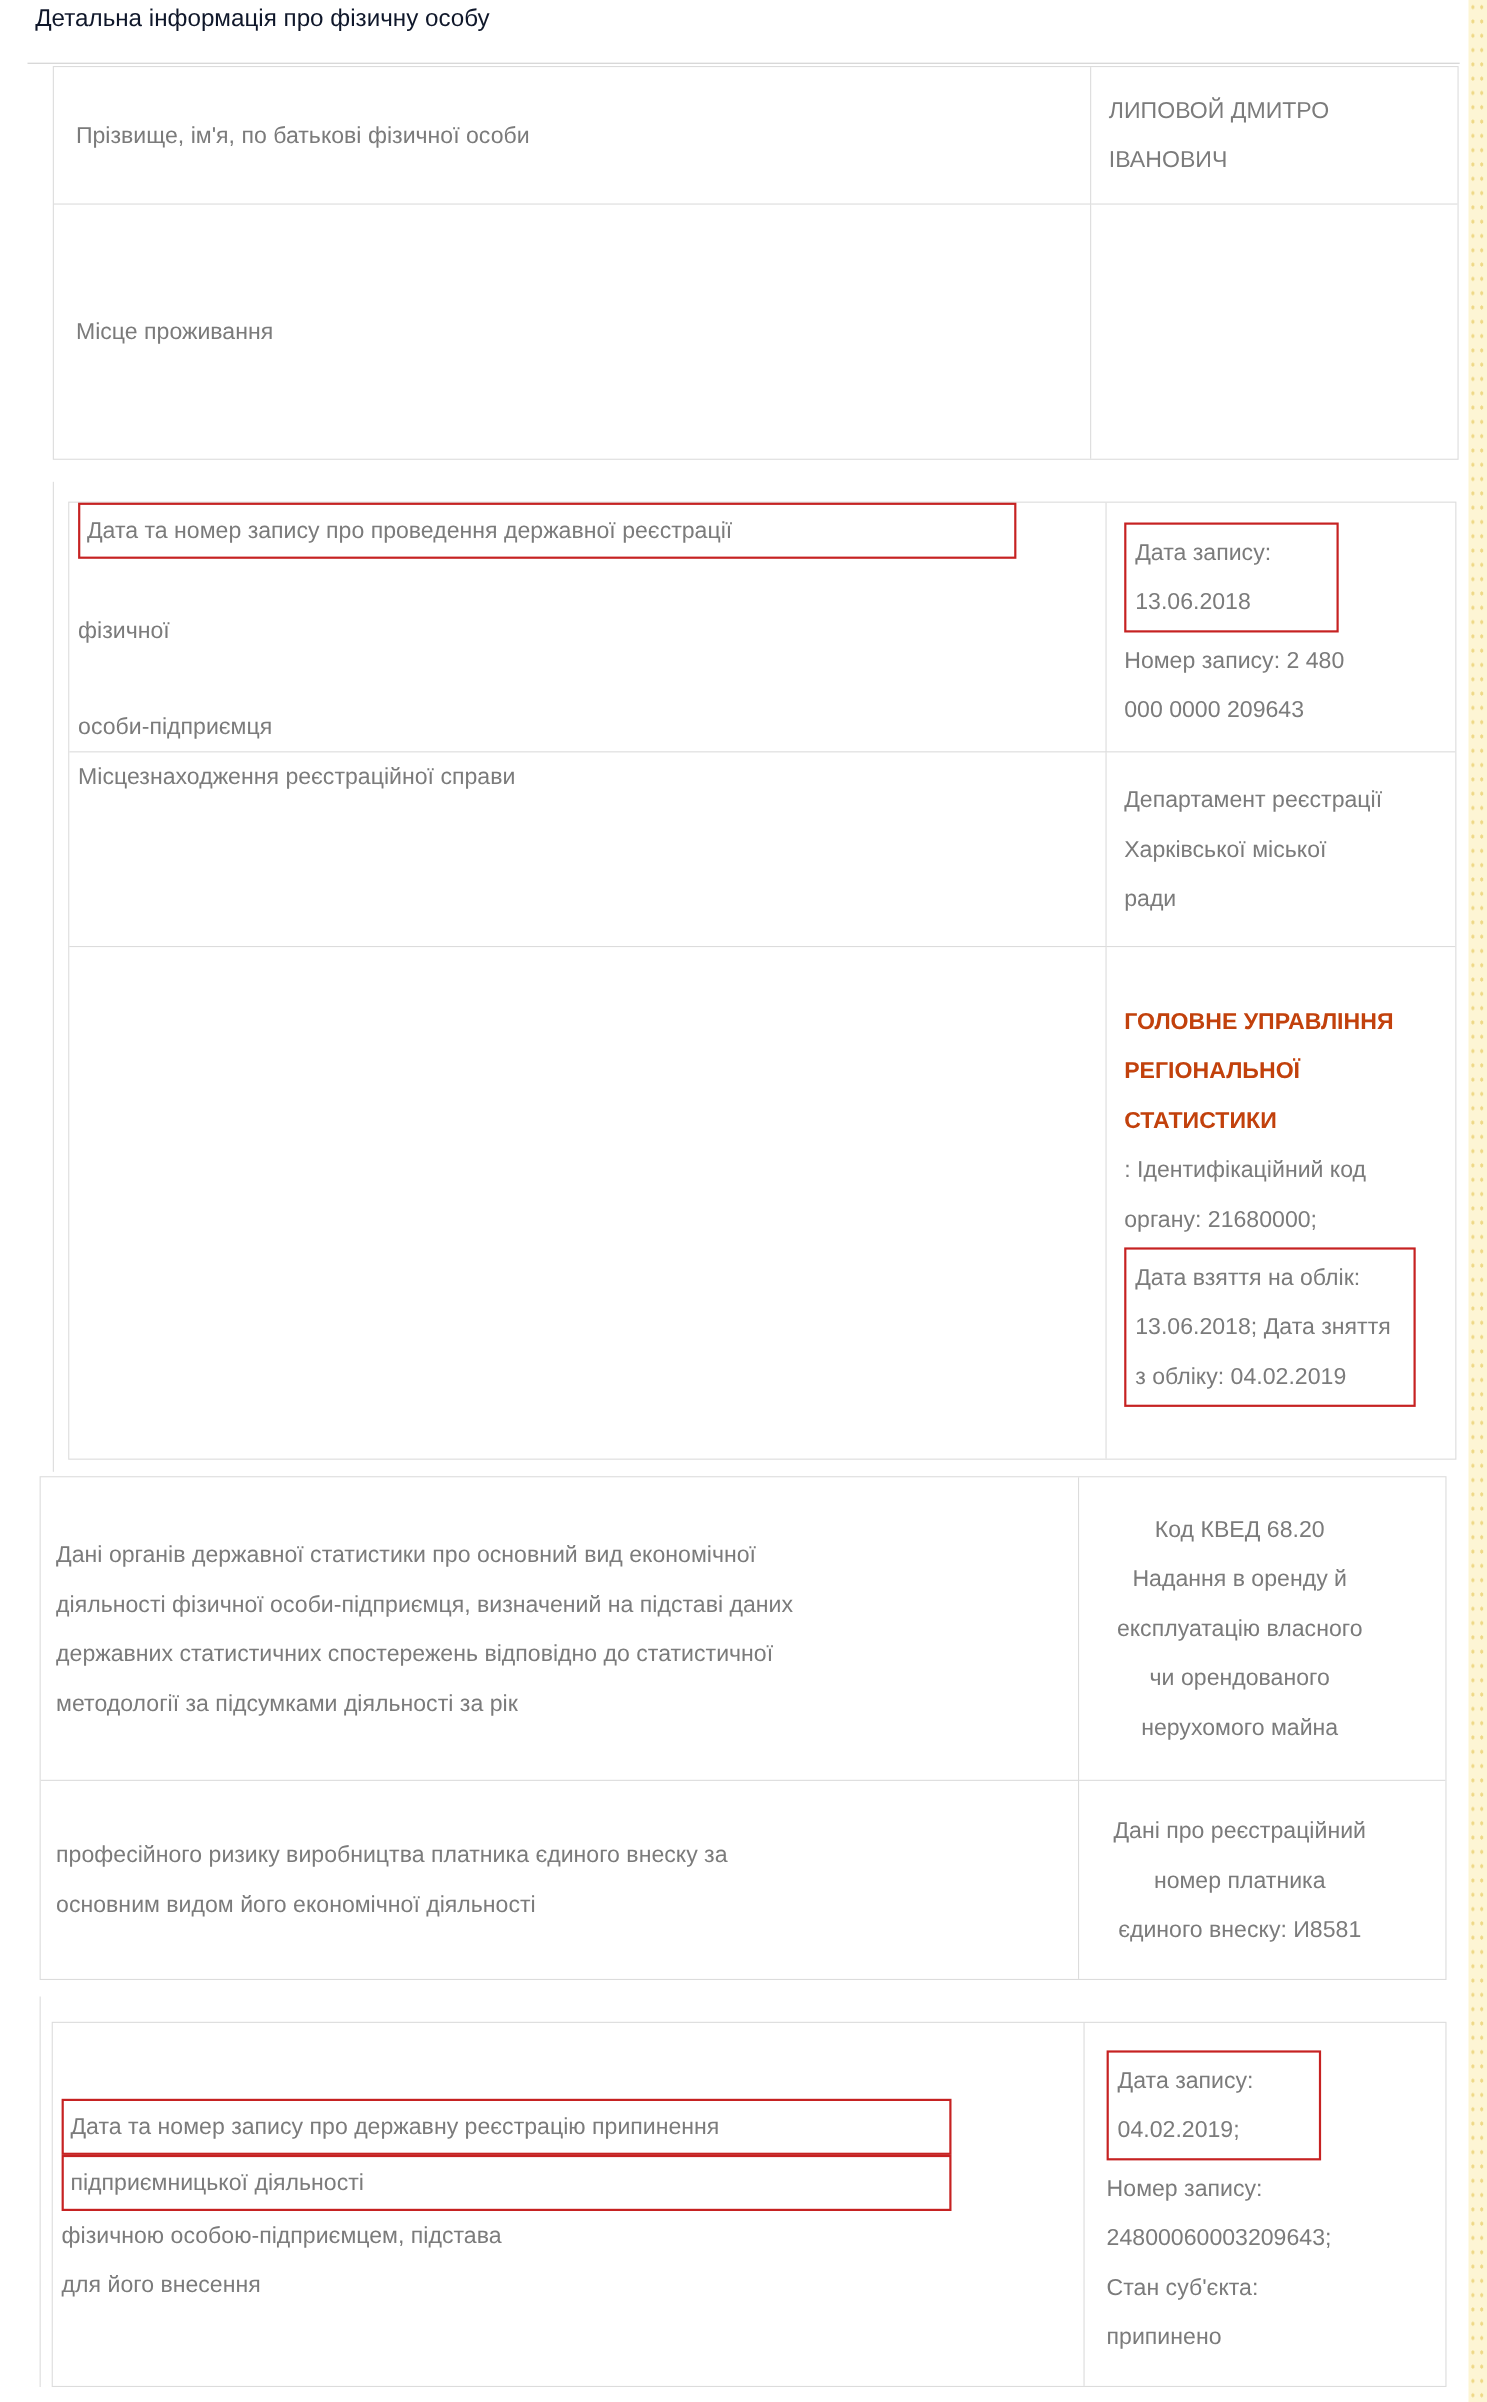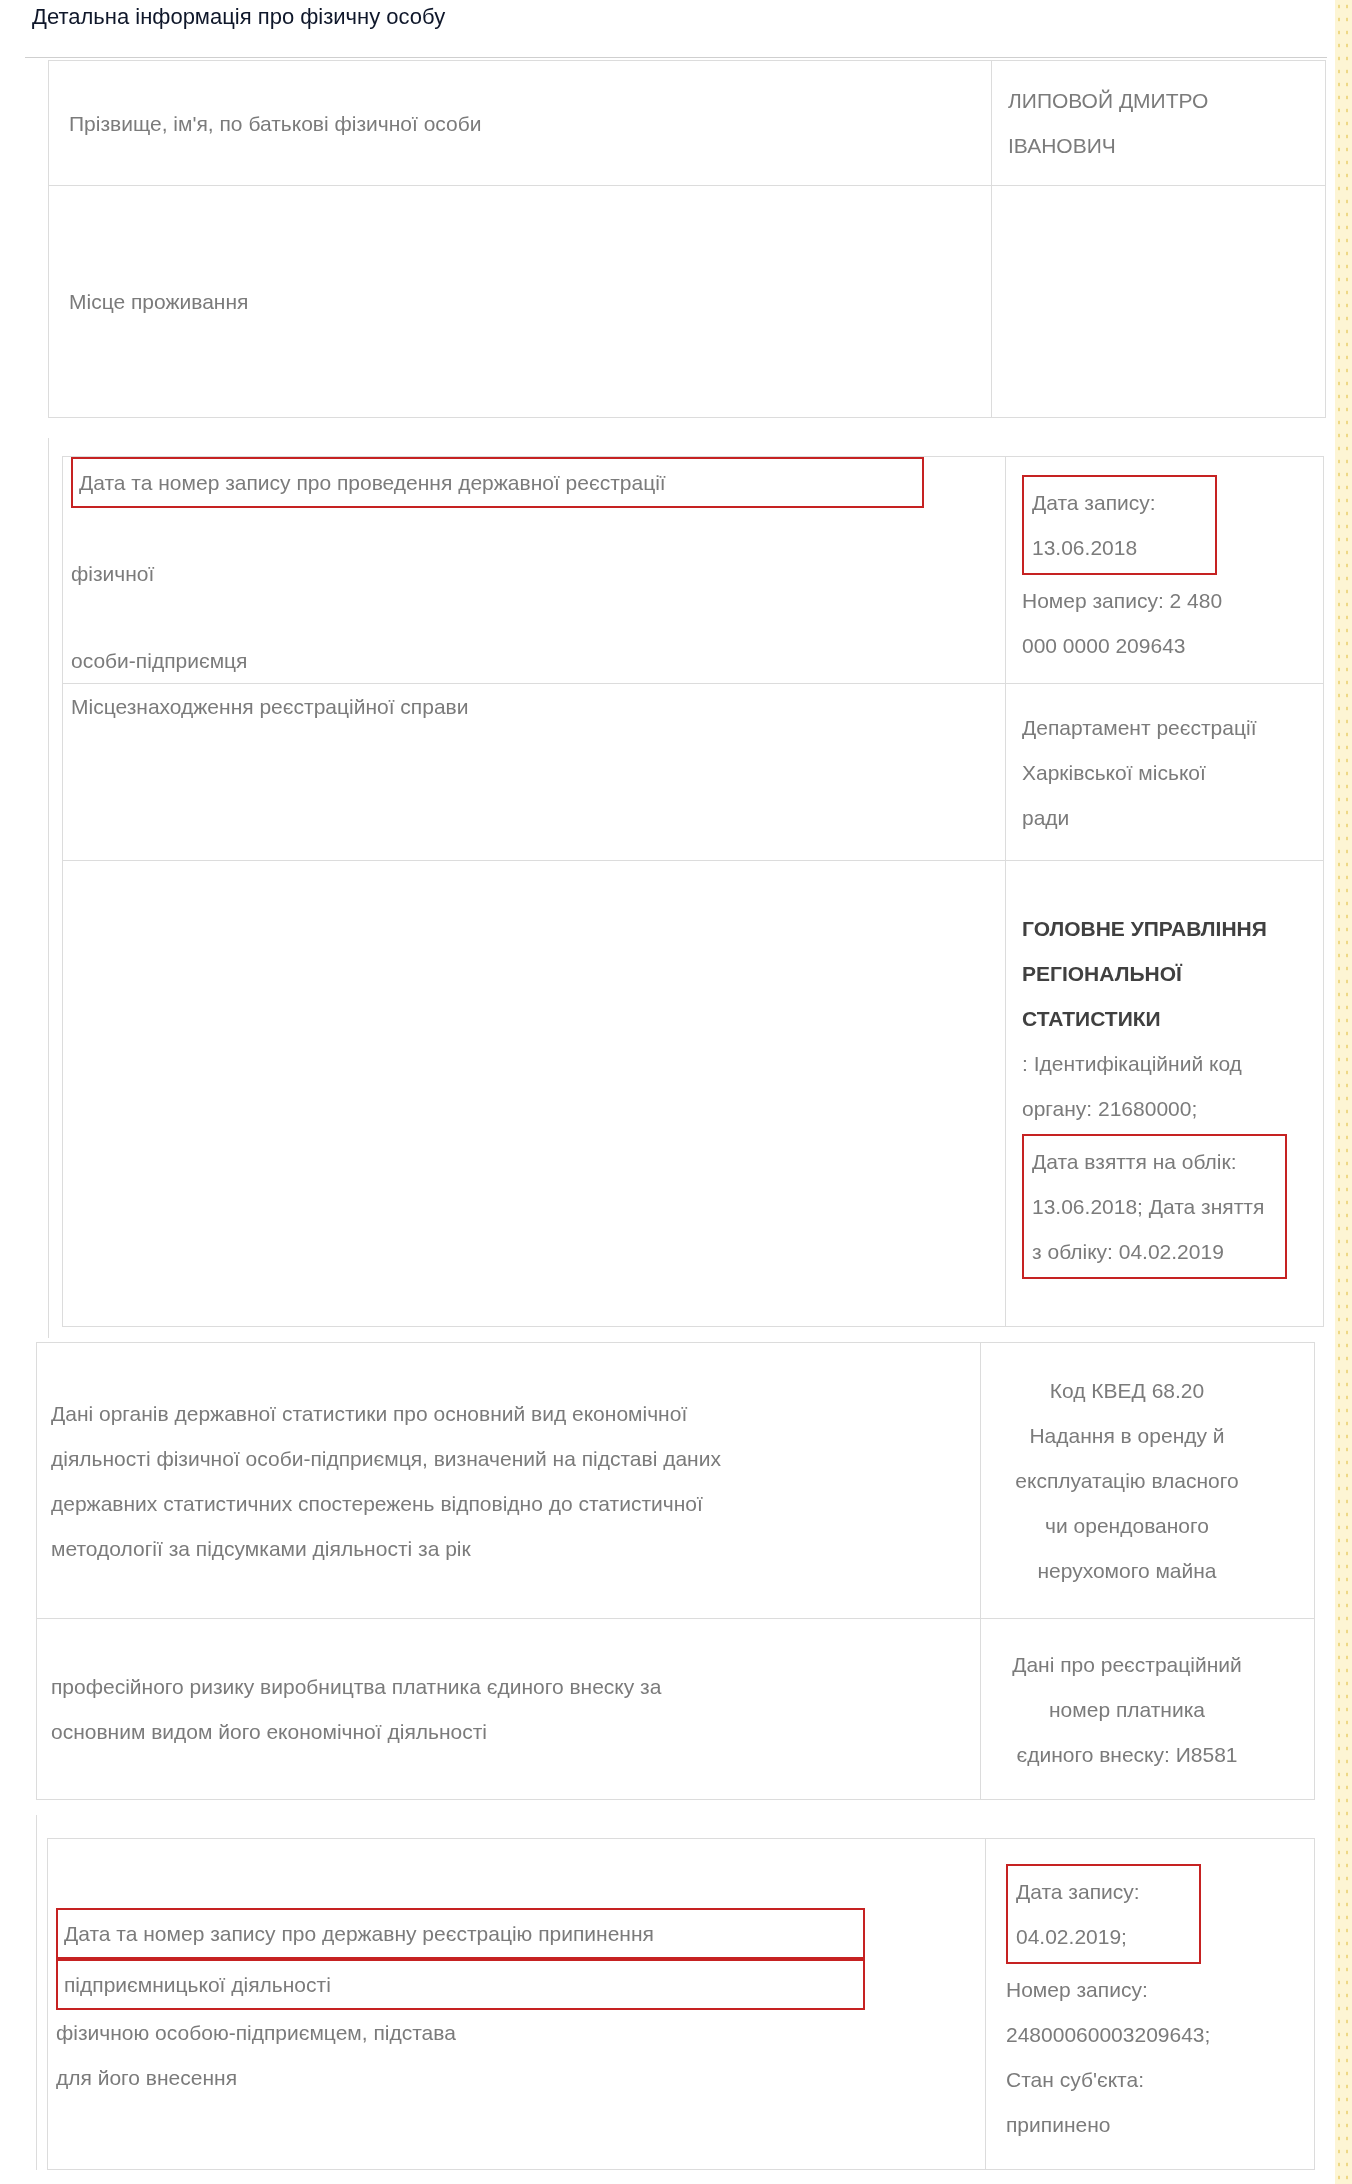--- a/index.html
+++ b/index.html
@@ -34,21 +34,21 @@
   #tableC .value{padding:0 61px 0 20px;text-align:center;}
   #tableD{left:47px;top:1838px;width:1266px;grid-template-columns:938px 1fr;grid-template-rows:330px;}
   #tableD .label{padding:0 120px 0 8px;}
   #tableD .value{padding:0 38px 0 20px;}
   .vline{position:absolute;width:1px;background:var(--border);}
   #lineB{left:48px;top:438px;height:900px;}
   #lineD{left:36px;top:1815px;height:355px;}
   .redbox{border:2px solid var(--red);padding:1px 6px;}
   .boxblock{display:inline-block;padding:3px 8px;margin:3px 0;}
   .narrow{max-width:175px;}
-  .bold-dark{font-weight:bold;color:#404040;}
+  .bold-dark{font-weight:bold;color:#c2410c;}
 </style>
 </head>
 <body>
 
 <div id="page-title">Детальна інформація про фізичну особу</div>
 <div id="title-underline"></div>
 <div id="edge-strip"></div>
 
 <div class="tbl" id="tableA">
   <div class="cell label">Прізвище, ім'я, по батькові фізичної особи</div>

